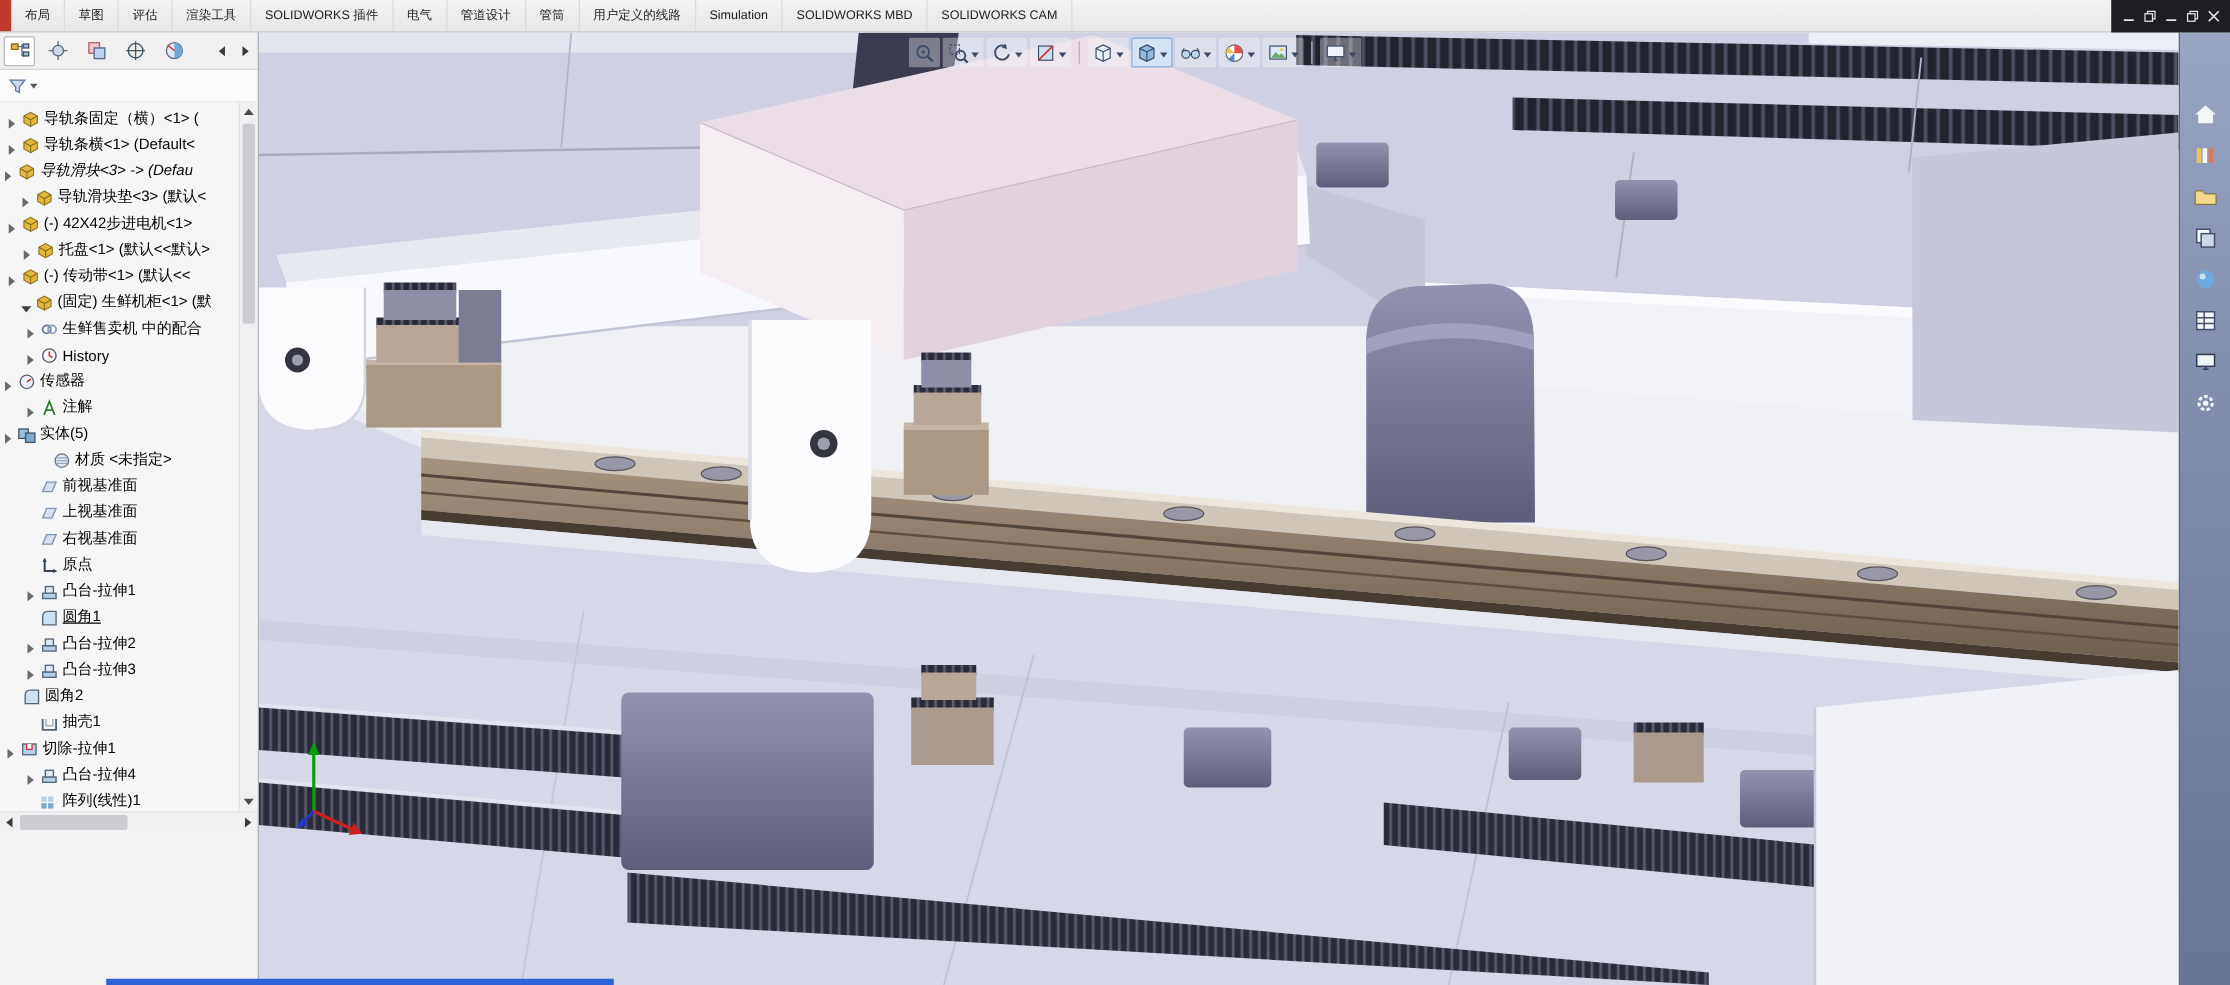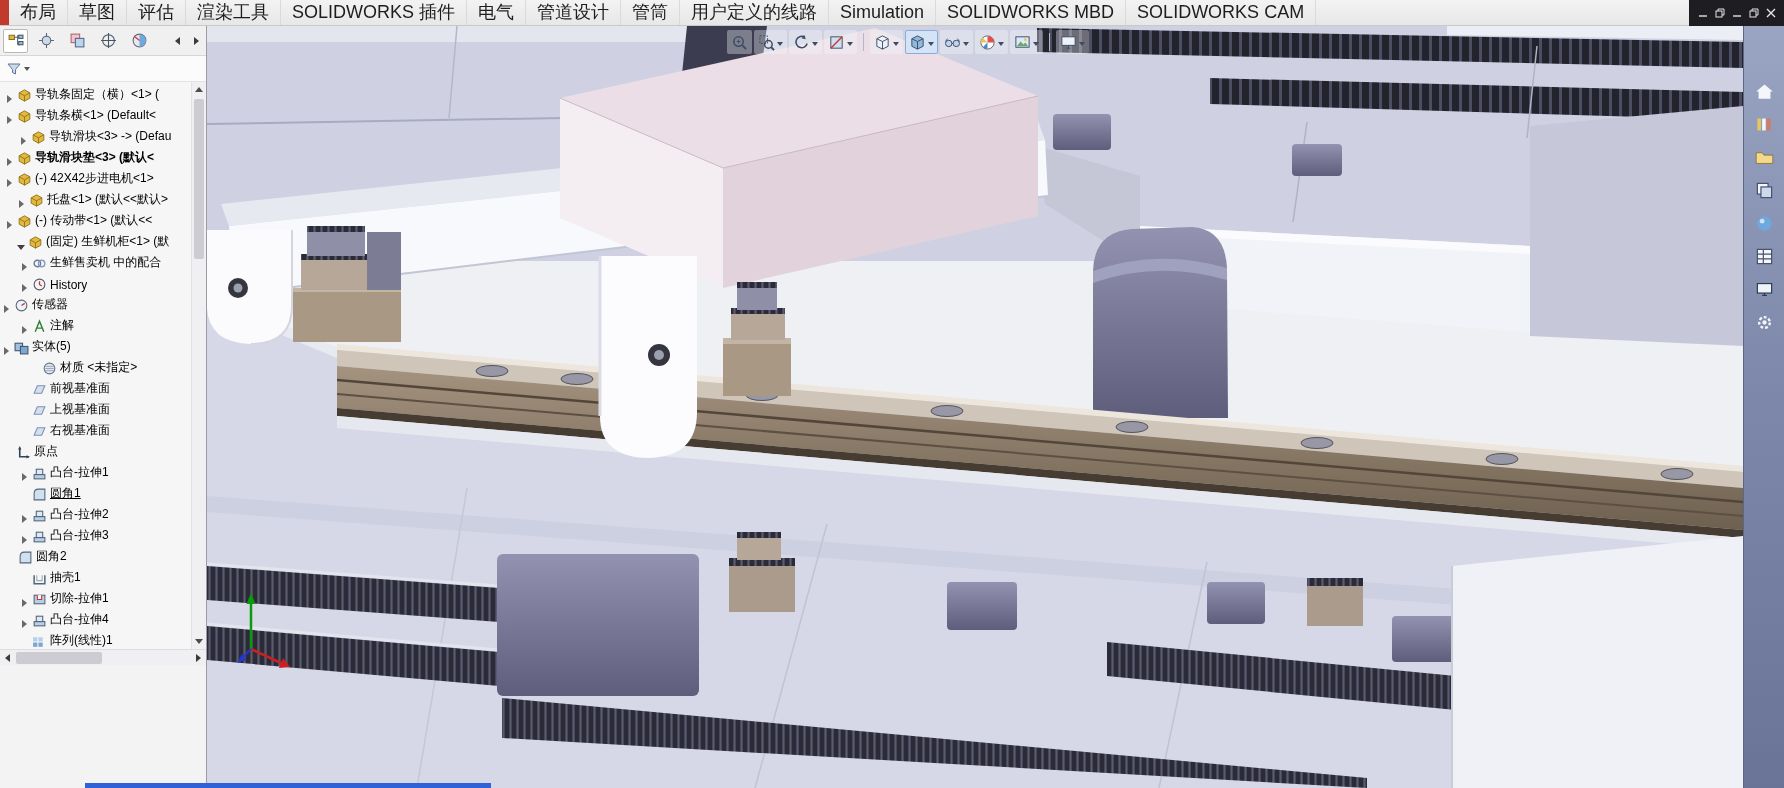--- a/index.html
+++ b/index.html
@@ -5,21 +5,21 @@
 *{margin:0;padding:0;box-sizing:border-box}
 html,body{width:1784px;height:788px;overflow:hidden;background:#d8d8dc;
   font-family:"Liberation Sans","DejaVu Sans",sans-serif}
 #app{position:absolute;top:0;left:0;width:1784px;height:788px;background:#eef0f4;overflow:hidden}
 
 
 .menubar{position:absolute;top:0;left:0;right:0;height:26px;background:linear-gradient(#f3f3f3,#e7e7e7);
   border-bottom:1px solid #c9c9c9;display:flex;align-items:stretch;z-index:40}
 .app-logo-fragment{width:9px;background:#c23a2b}
 .menu-tabs{display:flex}
-.menu-tab{padding:0 11px;font-size:18px;line-height:25px;color:#1d1d1d;border-right:1px solid #dadada;white-space:nowrap;cursor:default}
+.menu-tab{padding:0 11px;font-size:10px;line-height:25px;color:#1d1d1d;border-right:1px solid #dadada;white-space:nowrap;cursor:default}
 .window-controls{position:absolute;right:0;top:0;height:26px;background:#1d1d22;display:flex;align-items:center;gap:6px;padding:0 8px}
 .wc-btn{width:11px;height:11px;display:flex;align-items:center;justify-content:center}
 .wc-btn svg{width:10px;height:10px;display:block}
 
 
 .left-panel{position:absolute;top:26px;left:0;width:207px;bottom:0;background:#f6f6f7;border-right:1px solid #9b9ba4;z-index:30;display:flex;flex-direction:column}
 .panel-tabs{height:30px;background:#f0f0f0;border-bottom:1px solid #d6d6d6;display:flex;align-items:center;padding:0 3px;gap:6px;flex:none}
 .panel-tab{width:25px;height:24px;display:flex;align-items:center;justify-content:center;border:1px solid transparent;border-radius:2px}
 .panel-tab.active{background:#fff;border-color:#b9b9b9}
 .panel-tab svg{width:17px;height:17px;display:block}
@@ -189,33 +189,33 @@
             <i class="tri-collapsed"></i>
           </span>
           <span class="tree-icon">
             <svg viewBox="0 0 14 14">
               <path d="M2 4.5l5-2.8 5 2.8v5l-5 2.8-5-2.8z" fill="#e3b93c" stroke="#8a6d1f" stroke-width=".8"></path>
               <path d="M2 4.5l5 2.8 5-2.8M7 7.3v5" fill="none" stroke="#8a6d1f" stroke-width=".8"></path>
             </svg>
           </span>
           <span class="tree-label">导轨条横&lt;1&gt; (Default&lt;</span>
         </div>
-        <div class="tree-row" style="padding-left: 17px;">
+        <div class="tree-row" style="padding-left: 0; font-style: italic;">
           <span class="tree-arrow">
             <i class="tri-collapsed"></i>
           </span>
           <span class="tree-icon">
             <svg viewBox="0 0 14 14">
               <path d="M2 4.5l5-2.8 5 2.8v5l-5 2.8-5-2.8z" fill="#e3b93c" stroke="#8a6d1f" stroke-width=".8"></path>
               <path d="M2 4.5l5 2.8 5-2.8M7 7.3v5" fill="none" stroke="#8a6d1f" stroke-width=".8"></path>
             </svg>
           </span>
           <span class="tree-label">导轨滑块&lt;3&gt; -&gt; (Defau</span>
         </div>
-        <div class="tree-row" style="padding-left: 3px; font-weight: bold;">
+        <div class="tree-row" style="padding-left: 14px;">
           <span class="tree-arrow">
             <i class="tri-collapsed"></i>
           </span>
           <span class="tree-icon">
             <svg viewBox="0 0 14 14">
               <path d="M2 4.5l5-2.8 5 2.8v5l-5 2.8-5-2.8z" fill="#e3b93c" stroke="#8a6d1f" stroke-width=".8"></path>
               <path d="M2 4.5l5 2.8 5-2.8M7 7.3v5" fill="none" stroke="#8a6d1f" stroke-width=".8"></path>
             </svg>
           </span>
           <span class="tree-label">导轨滑块垫&lt;3&gt; (默认&lt;</span>
@@ -357,21 +357,21 @@
         </div>
         <div class="tree-row" style="padding-left: 18px;">
           <span class="tree-arrow"></span>
           <span class="tree-icon">
             <svg viewBox="0 0 14 14">
               <path d="M2 10.5l3-7h7l-3 7z" fill="rgba(140,170,210,.3)" stroke="#7a93b8"></path>
             </svg>
           </span>
           <span class="tree-label">右视基准面</span>
         </div>
-        <div class="tree-row" style="padding-left: 2px;">
+        <div class="tree-row" style="padding-left: 18px;">
           <span class="tree-arrow"></span>
           <span class="tree-icon">
             <svg viewBox="0 0 14 14">
               <path d="M3.5 2.5v8.5H12" fill="none" stroke="#345" stroke-width="1.5"></path>
               <path d="M3.5 1L2 4.2h3zM13 11l-3.2-1.5v3z" fill="#345"></path>
             </svg>
           </span>
           <span class="tree-label">原点</span>
         </div>
         <div class="tree-row" style="padding-left: 18px;">
@@ -431,21 +431,21 @@
         <div class="tree-row" style="padding-left: 18px;">
           <span class="tree-arrow"></span>
           <span class="tree-icon">
             <svg viewBox="0 0 14 14">
               <path d="M2 4v8h10V4" fill="none" stroke="#567" stroke-width="1.4"></path>
               <path d="M4.5 4v5h5V4" fill="none" stroke="#9ab"></path>
             </svg>
           </span>
           <span class="tree-label">抽壳1</span>
         </div>
-        <div class="tree-row" style="padding-left: 18px;">
+        <div class="tree-row" style="padding-left: 2px;">
           <span class="tree-arrow">
             <i class="tri-collapsed"></i>
           </span>
           <span class="tree-icon">
             <svg viewBox="0 0 14 14">
               <rect x="2" y="3" width="10" height="8" fill="#b8cfe8" stroke="#567"></rect>
               <path d="M5 3v4h4V3" fill="#fff" stroke="#c33"></path>
             </svg>
           </span>
           <span class="tree-label">切除-拉伸1</span>

